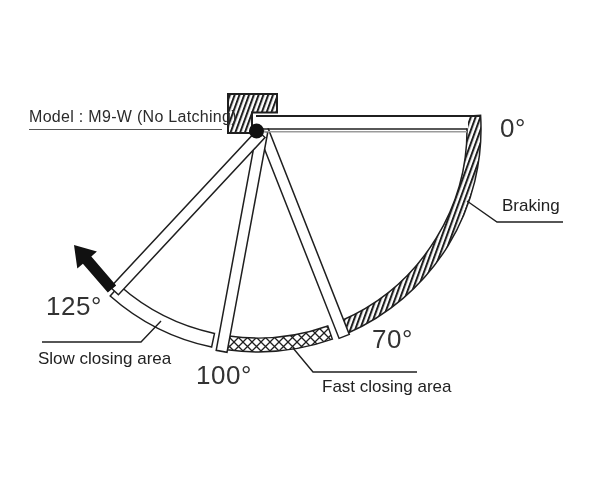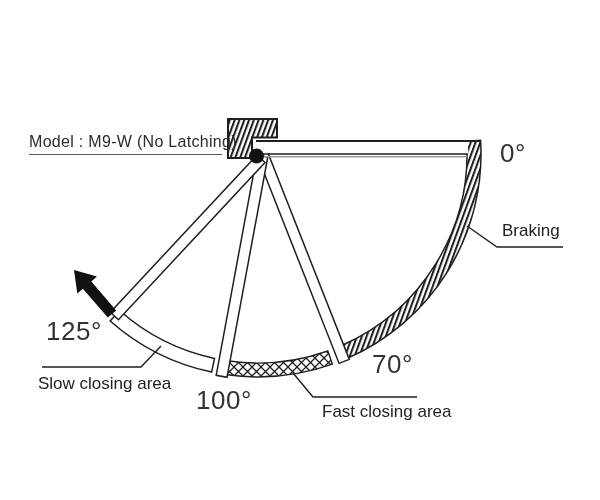--- a/index.html
+++ b/index.html
@@ -7,21 +7,20 @@
     padding: 0;
     background: #ffffff;
   }
   .canvas {
     position: relative;
     width: 600px;
     height: 469px;
     background: #ffffff;
     overflow: hidden;
     font-family: "Liberation Sans", sans-serif;
-    margin-top: 25px;
   }
   svg { display: block; }
   .angle-label {
     font-family: "Liberation Sans", sans-serif;
     font-size: 26px;
     fill: #333333;
     letter-spacing: 0.5px;
   }
   .zone-label {
     font-family: "Liberation Sans", sans-serif;

